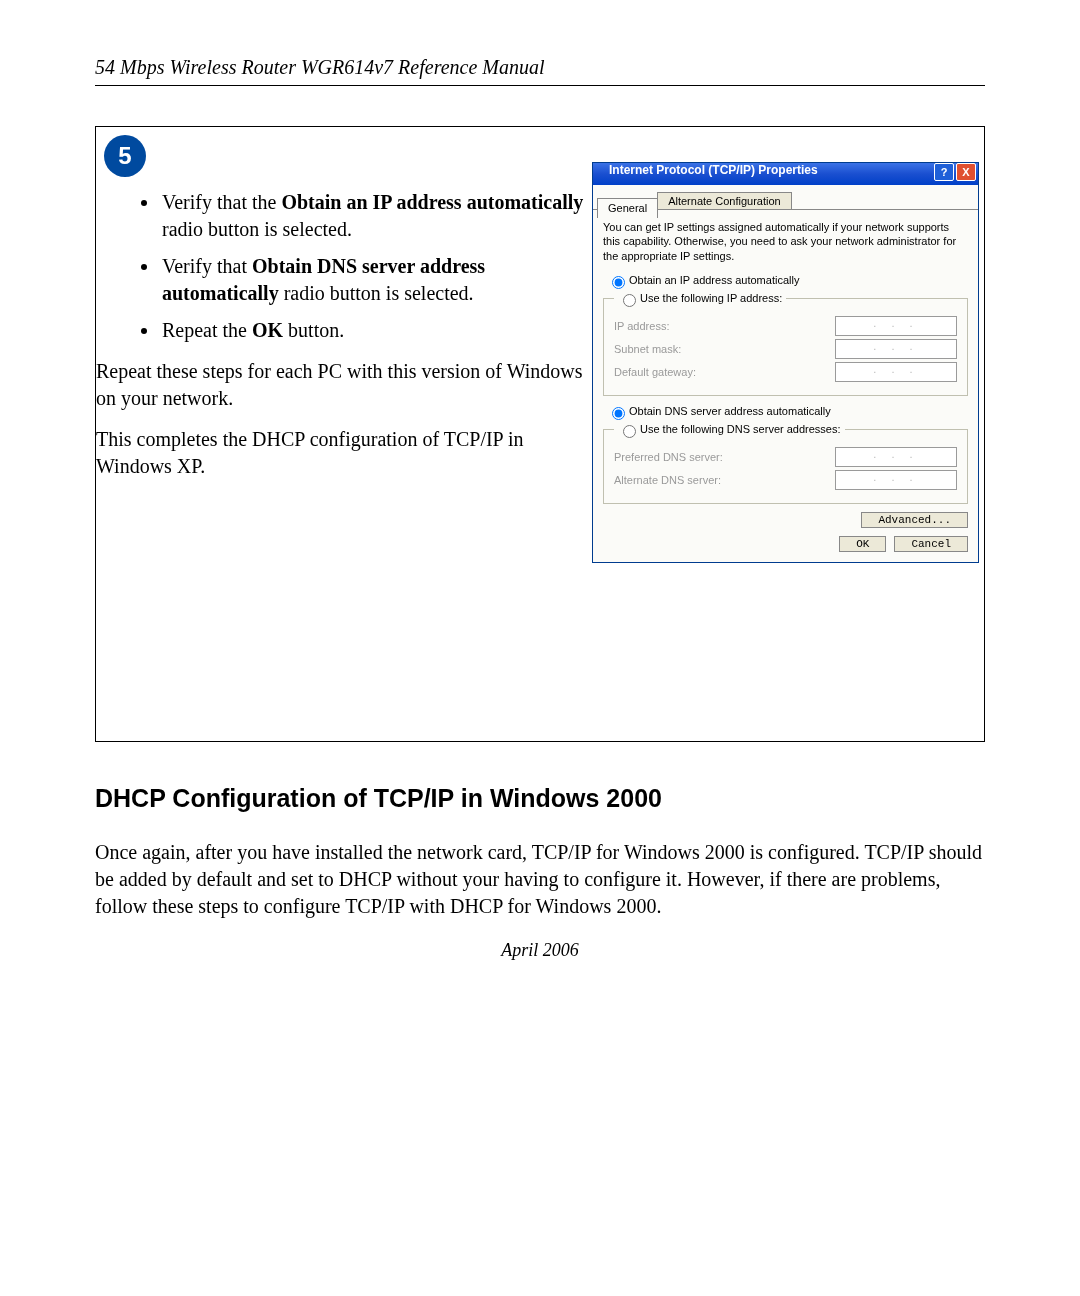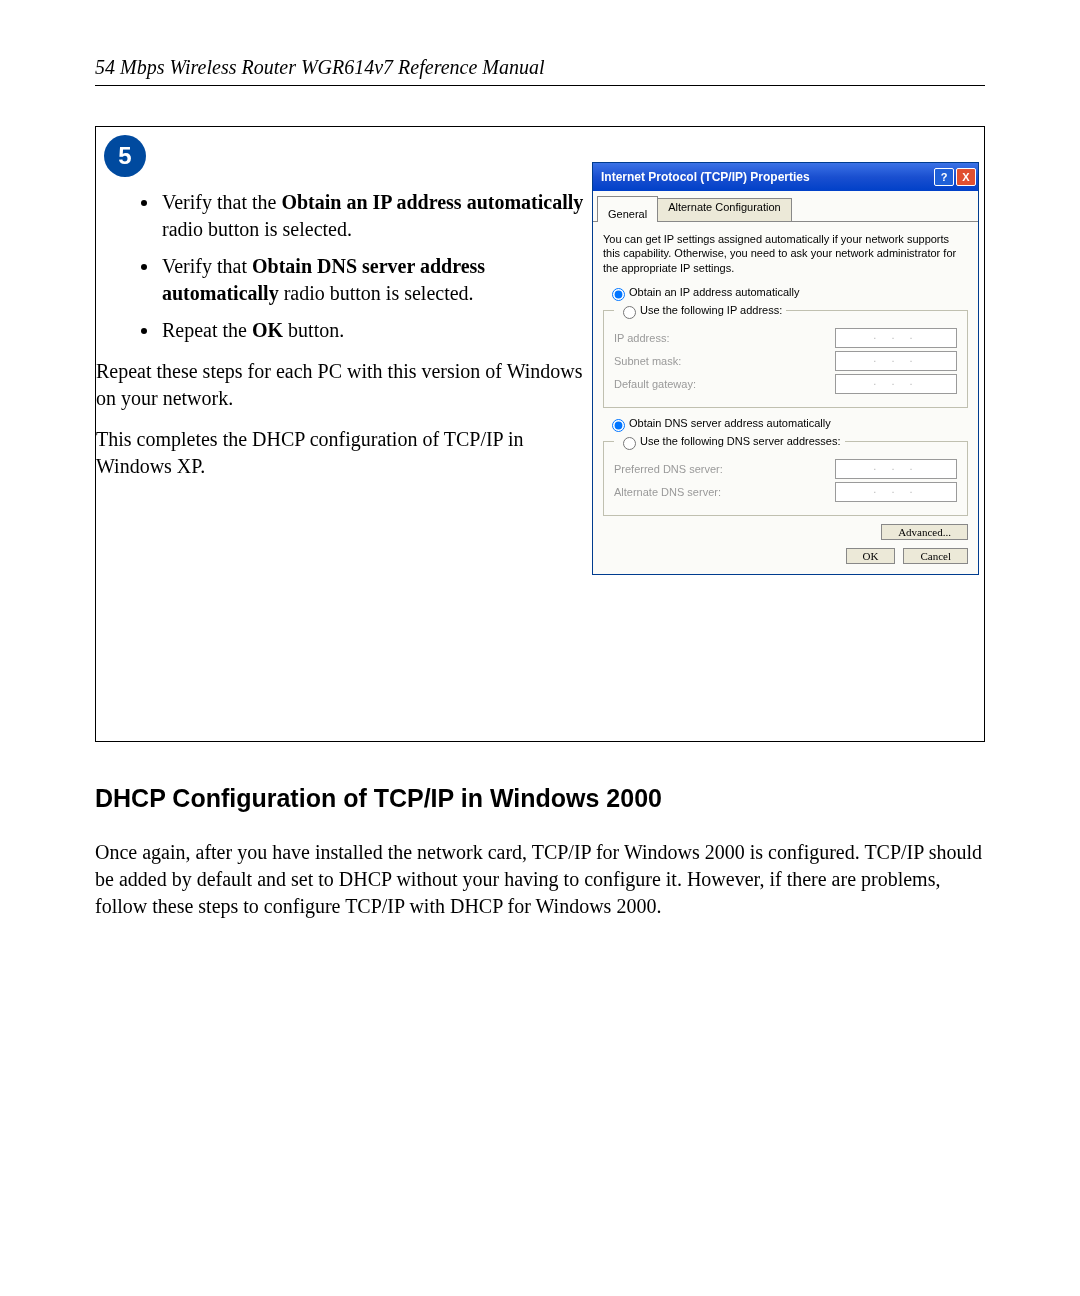--- a/index.html
+++ b/index.html
@@ -9,38 +9,38 @@
   .leftcol{flex:1;padding:0;}
   .rightcol{width:400px;background:#fff;}
   .step-badge{width:42px;height:42px;border-radius:50%;background:#004a9f;display:flex;align-items:center;justify-content:center;margin:8px 0 12px 8px;}
   .step-badge span{color:#fff;font-weight:700;font-family:Arial,Helvetica,sans-serif;font-size:24px;}
   .bullets{font-size:20px;line-height:1.35;margin:0 0 14px 24px;}
   .bullets li{margin-bottom:10px;padding-left:2px;}
   .para{font-size:20px;line-height:1.35;margin:0 0 14px 0;}
 
   
   .dlg{margin:35px 0 0 8px;width:385px;border:1px solid #003c8f;background:#ece9d8;font-family:Tahoma,Arial,sans-serif;font-size:11px;}
-  .titlebar{background:linear-gradient(to bottom,#3b72e6 0%,#1a4fd0 50%,#0040c8 100%);color:#fff;font-weight:700;height:28px;display:flex;align-items:center;padding:0 2px 0 8px;font-size:12px;}
+  .titlebar{background:linear-gradient(to bottom,#3b72e6 0%,#1a4fd0 50%,#0040c8 100%);color:#fff;font-weight:700;height:22px;display:flex;padding:0 2px 0 16px;font-size:12px;}
   .titlebar .spacer{flex:1;}
   .titlebtn{width:18px;height:16px;background:#e05030;border:1px solid #fff;margin-left:2px;display:flex;align-items:center;justify-content:center;color:#fff;font-weight:700;font-size:11px;border-radius:2px;}
   .titlebtn.help{background:#1f60d8;}
   .dlg-body{background:#fbfbf8;padding:4px 10px 10px 10px;}
   .tabs{display:flex;border-bottom:1px solid #888;margin:0 -10px 10px -10px;padding-left:4px;}
   .tab{padding:2px 10px;border:1px solid #888;border-bottom:none;background:#ece9d8;font-size:11px;margin-right:-1px;margin-top:3px;}
-  .tab.active{background:#fbfbf8;position:relative;top:1px;margin-top:0;padding-top:11px;}
+  .tab.active{background:#fbfbf8;position:relative;top:9px;margin-top:0;padding-top:3px;}
   .desc{font-size:11px;line-height:1.3;margin-bottom:10px;}
   .radio{font-size:11px;margin:2px 0 2px 4px;}
   .radio input{vertical-align:middle;margin-right:4px;}
   fieldset{border:1px solid #c0c0b0;margin:0 0 8px 0;padding:6px 10px 10px 10px;}
   fieldset legend{font-size:11px;padding:0 4px;}
   .field-row{display:flex;align-items:center;margin:3px 0;color:#9a9a9a;}
   .field-row .lbl{flex:1;font-size:11px;}
   .ipbox{width:120px;height:18px;background:#fff;border:1px solid #9a9a9a;font-size:11px;color:#bbb;text-align:center;letter-spacing:6px;}
   .dlg-btnrow{display:flex;justify-content:flex-end;gap:8px;margin-top:8px;}
-  .dlg-btn{background:#ece9d8;border:1px solid #888;padding:1px 16px;font-size:11px;font-family:Liberation Serif, serif;}
+  .dlg-btn{background:#ece9d8;border:1px solid #888;padding:1px 16px;font-size:11px;font-family:Liberation Mono, monospace;}
   .adv-row{display:flex;justify-content:flex-end;margin:6px 0 0 0;}
 
   .section-head{font-family:Arial,Helvetica,sans-serif;font-weight:700;font-size:25px;margin:42px 0 26px 0;}
   .bodypara{font-size:20px;line-height:1.35;}
 
   .footer{border-top:1px solid #000;margin-top:180px;padding-top:6px;display:flex;font-size:19px;}
   .footer .pgno{flex:0 0 auto;}
   .footer .ch{flex:1;text-align:right;}
   .footer-date{text-align:center;font-style:italic;font-size:18px;margin-top:6px;}
 </style>
@@ -118,14 +118,15 @@
             <button class="dlg-btn">Cancel</button>
           </div>
         </div>
       </div>
     </div>
   </div>
 
   <div class="section-head">DHCP Configuration of TCP/IP in Windows 2000</div>
   <p class="bodypara">Once again, after you have installed the network card, TCP/IP for Windows 2000 is configured. TCP/IP should be added by default and set to DHCP without your having to configure it. However, if there are problems, follow these steps to configure TCP/IP with DHCP for Windows 2000.</p>
 
+  <div class="footer-date">April 2006</div>
 
 </div>
 
 </body></html>

